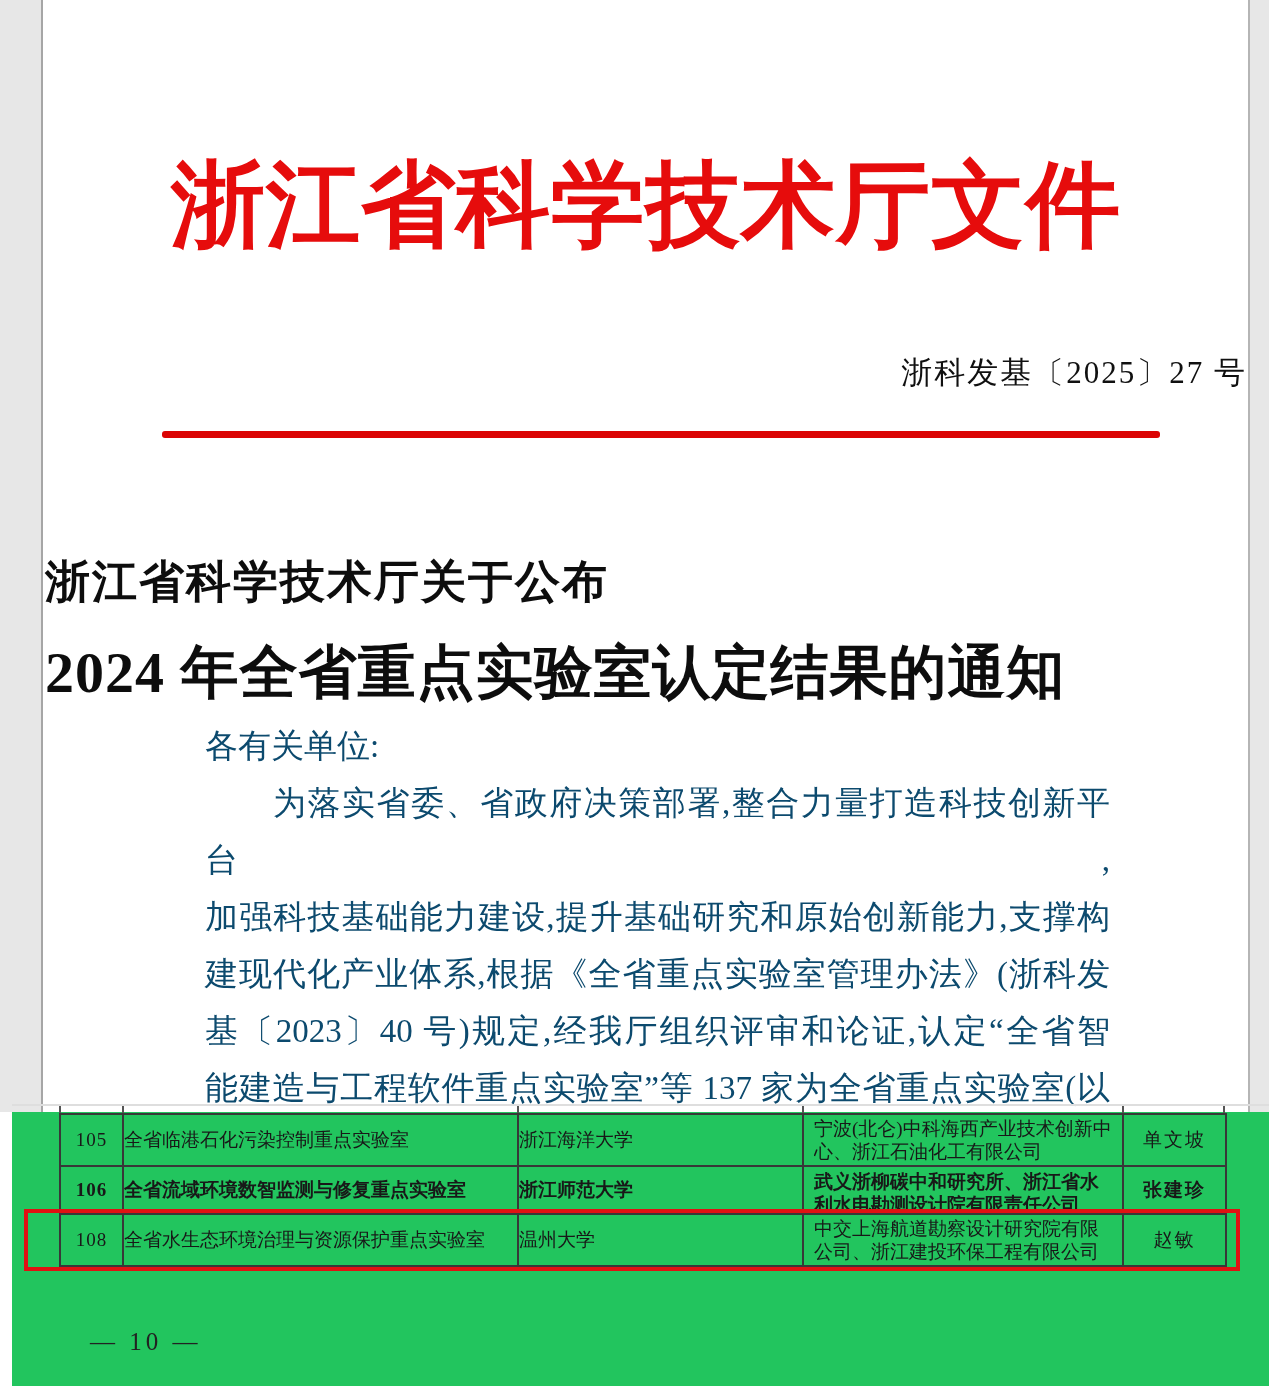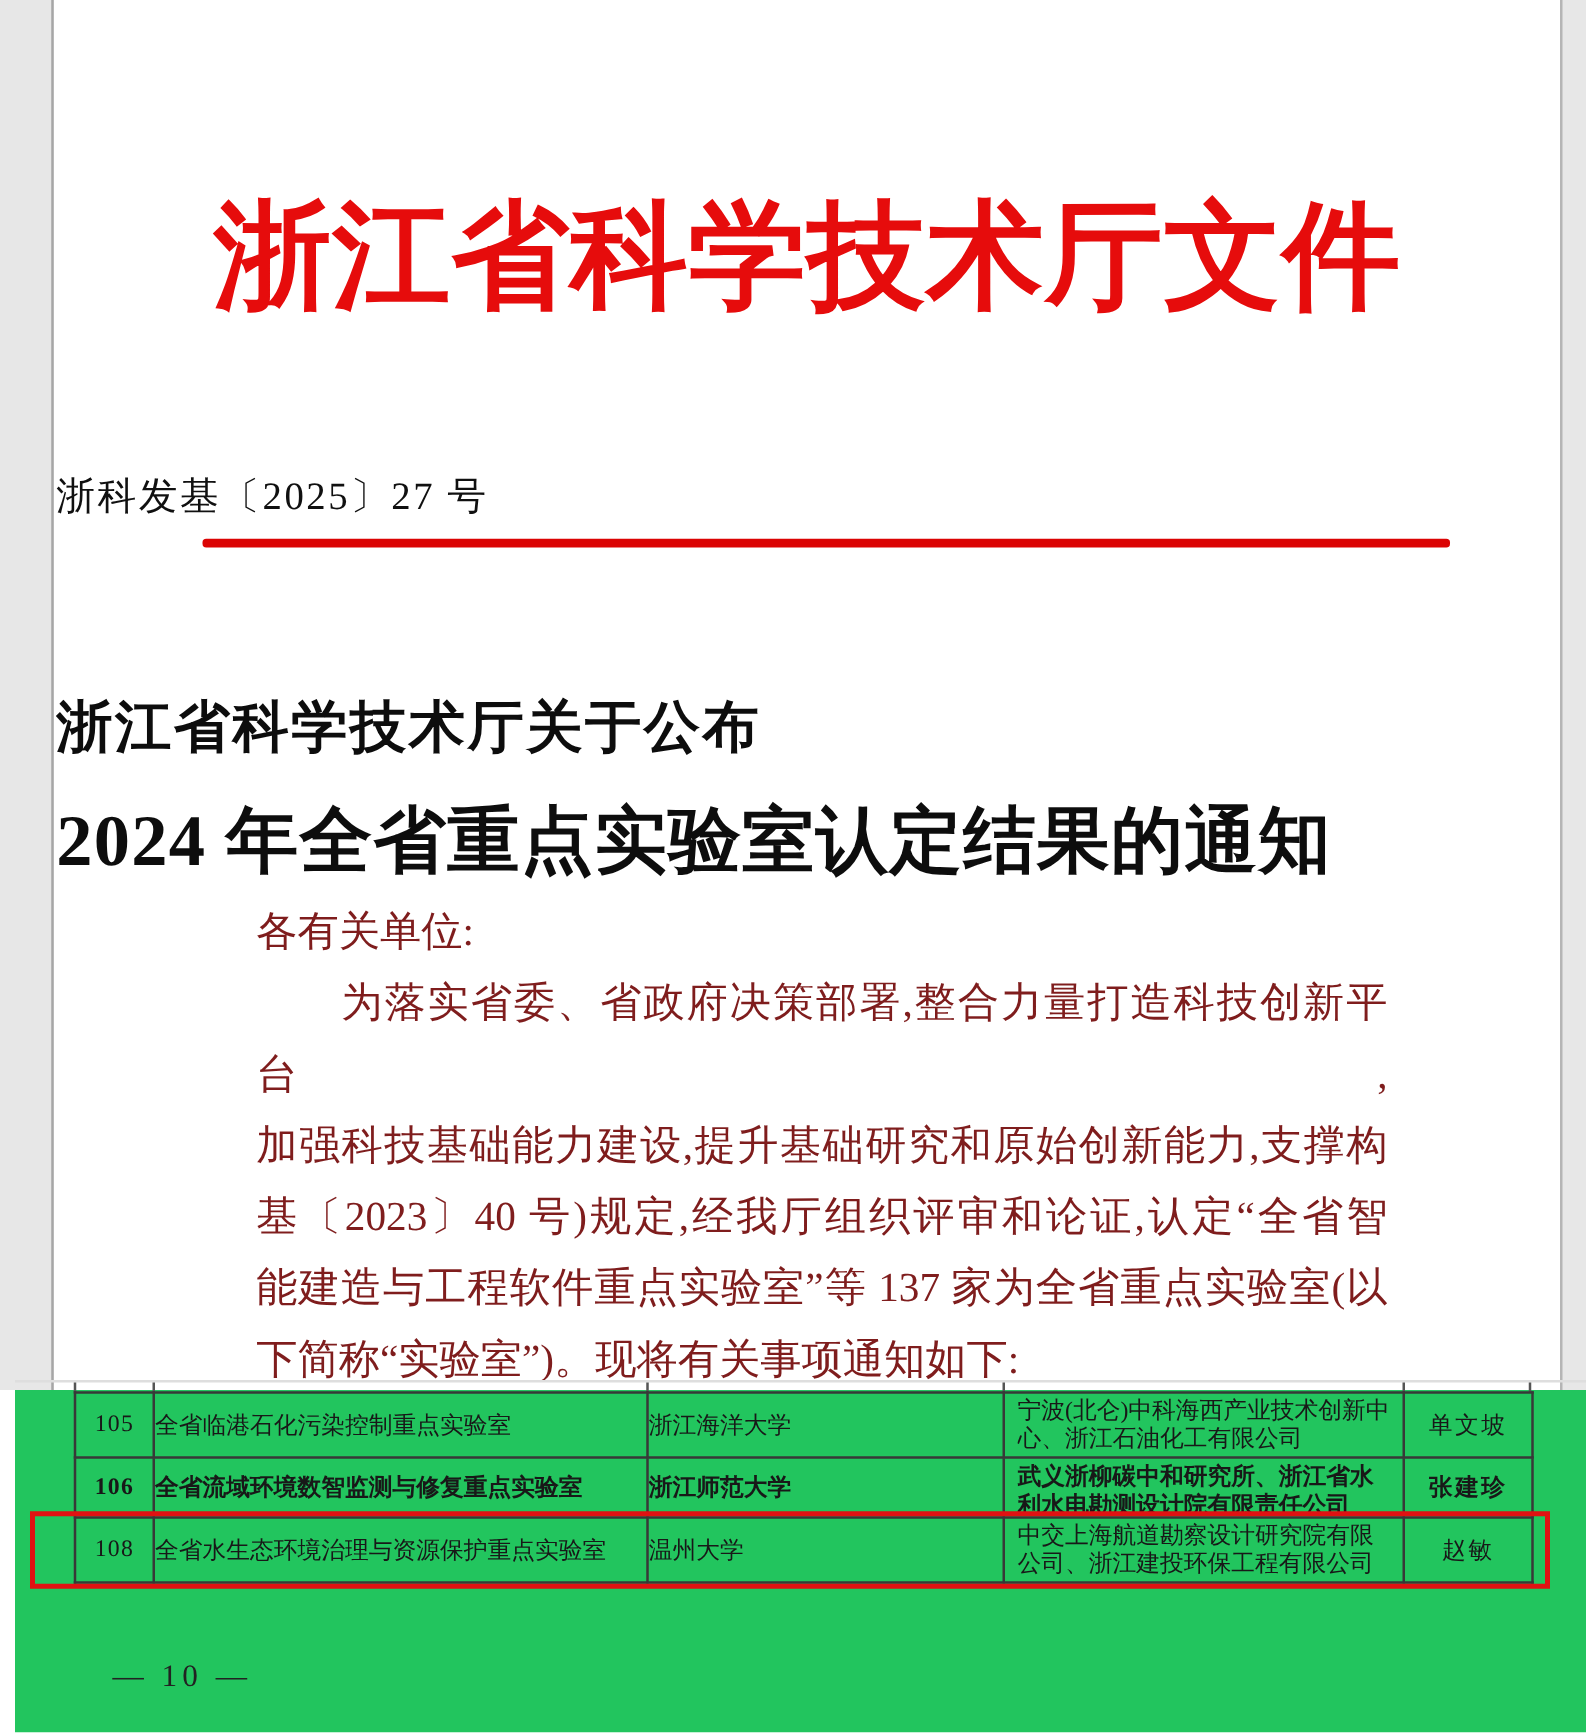--- a/index.html
+++ b/index.html
@@ -34,39 +34,39 @@
   
   .red-header{
     position:absolute;left:45px;top:142px;width:1202px;height:130px;
     text-align:center;
     font-size:94px;font-weight:900;color:var(--title_red);
     letter-spacing:1px;white-space:nowrap;
   }
 
   .doc-number{
     position:absolute;left:45px;top:352px;width:1202px;
-    text-align:left;font-size:31px;color:#101010;letter-spacing:2px;margin-top:24px;
+    text-align:right;font-size:31px;color:#101010;letter-spacing:2px;
   }
 
   .red-rule{
     position:absolute;left:162px;top:431px;width:998px;height:7px;
     background:var(--rule_red);border-radius:3px;
   }
 
   .subtitle{
     position:absolute;left:45px;top:552px;width:1202px;
     font-weight:bold;color:#0d0d0d;
   }
   .subtitle .l1{font-size:45px;letter-spacing:2px;}
   .subtitle .l2{font-size:58px;letter-spacing:1px;margin-top:22px;}
 
   
   .body-text{
     position:absolute;left:205px;top:718px;width:905px;
-    font-size:33px;line-height:57px;color:#7f1d1d;
+    font-size:33px;line-height:57px;color:#0c4a6e;
   }
   .bl{white-space:nowrap;}
   .just{
     white-space:normal;
     text-align:justify;
     text-align-last:justify;
   }
   .indent{text-indent:68px;}
 
   
@@ -129,20 +129,21 @@
 
   <div class="subtitle">
     <div class="l1">浙江省科学技术厅关于公布</div>
     <div class="l2">2024 年全省重点实验室认定结果的通知</div>
   </div>
 
   <div class="body-text">
     <div class="bl">各有关单位:</div>
     <div class="bl just indent">为落实省委、省政府决策部署,整合力量打造科技创新平台,</div>
     <div class="bl just">加强科技基础能力建设,提升基础研究和原始创新能力,支撑构</div>
+    <div class="bl just">建现代化产业体系,根据《全省重点实验室管理办法》(浙科发</div>
     <div class="bl just">基〔2023〕40 号)规定,经我厅组织评审和论证,认定“全省智</div>
     <div class="bl just">能建造与工程软件重点实验室”等 137 家为全省重点实验室(以</div>
     <div class="bl">下简称“实验室”)。现将有关事项通知如下:</div>
   </div>
 
   <div class="table-section">
     <div class="seam"></div>
     <div class="stub" style="left:47px"></div>
     <div class="stub" style="left:110px"></div>
     <div class="stub" style="left:505px"></div>

